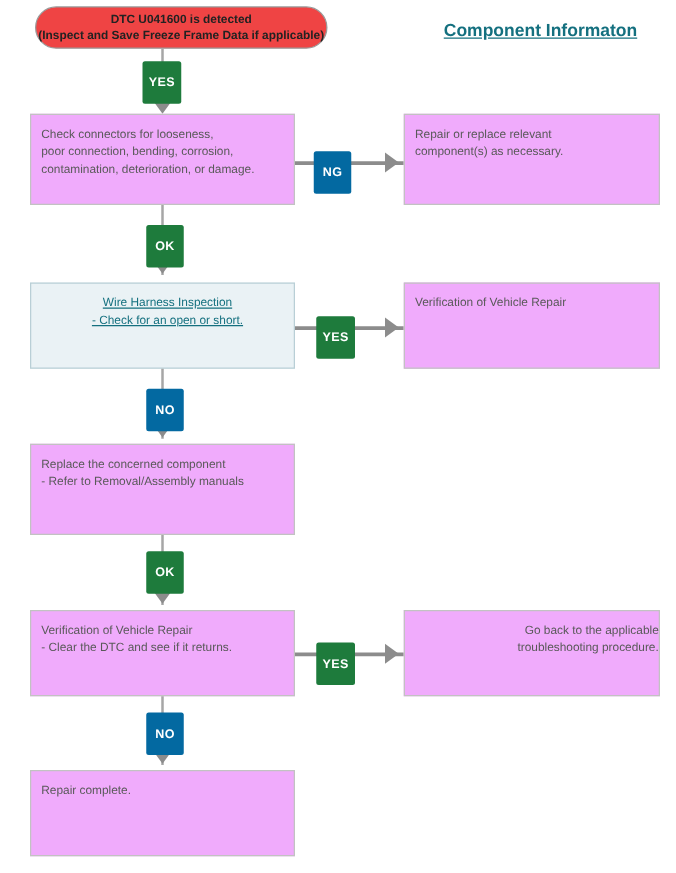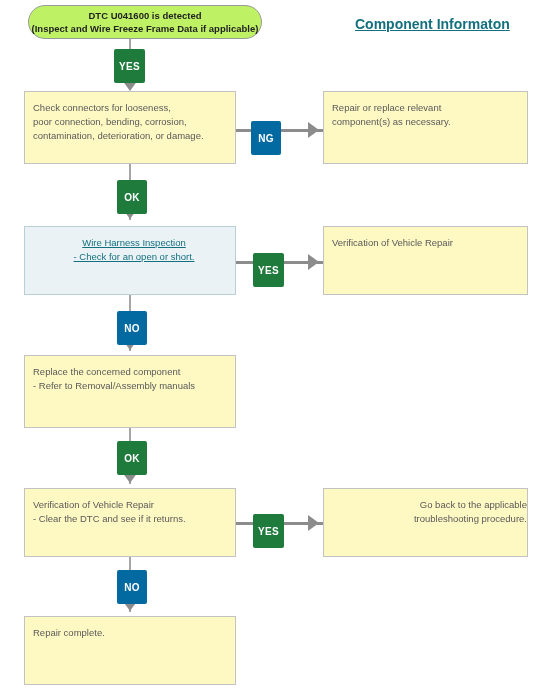--- a/index.html
+++ b/index.html
@@ -8,21 +8,21 @@
     background: #ffffff;
     font-family: "Liberation Sans", sans-serif;
     overflow: hidden;
   }
   #canvas { position: relative; width: 541px; height: 698px; }
 
   
   .terminal {
     position: absolute;
     left: 28px; top: 5px; width: 234px; height: 34px;
-    background: #bef264;
+    background: #ef4444;
     border: 1px solid #9a9a9a;
     border-radius: 17px;
     display: flex; flex-direction: column;
     align-items: center; justify-content: center;
     text-align: right;
   }
   .terminal .tline {
     font-size: 9.5px; font-weight: bold; color: #222222;
     line-height: 13px; white-space: nowrap;
   }
@@ -34,21 +34,21 @@
     font-size: 14px; font-weight: bold;
     color: #14707f;
     text-decoration: underline;
     cursor: pointer;
     white-space: nowrap;
   }
 
   
   .box {
     position: absolute;
-    background: #fef9c3;
+    background: #f0abfc;
     border: 1px solid #c2c2c2;
     padding: 9px 0 0 8px;
   }
   .box.tinted { background: #eaf2f5; border-color: #b9cfd6; }
   .box .bline {
     font-size: 9.5px; color: #595959;
     line-height: 14px; white-space: nowrap;
   }
   .box.link .bline {
     color: #14707f; text-decoration: underline; cursor: pointer; text-align: center;
@@ -95,21 +95,21 @@
   .badge.green { background: #1e7b3c; }
   .badge.red   { background: #0369a1; }
 </style>
 </head>
 <body>
 
 <div id="canvas">
 
   <div class="terminal">
     <div class="tline">DTC U041600 is detected</div>
-    <div class="tline">(Inspect and Wire Freeze Frame Data if applicable)</div>
+    <div class="tline">(Inspect and Save Freeze Frame Data if applicable)</div>
   </div>
 
   <div class="comp-link">Component Informaton</div>
 
   <div class="vline" style="left:129px; top:39px; height:49px;"></div>
   <div class="arrow-d" style="left:122px; top:80px;"></div>
   <div class="badge green" style="left:114px; top:49px;">YES</div>
 
   <div class="box col-l" style="top:91px; height:73px;">
     <div class="bline">Check connectors for looseness,</div>

